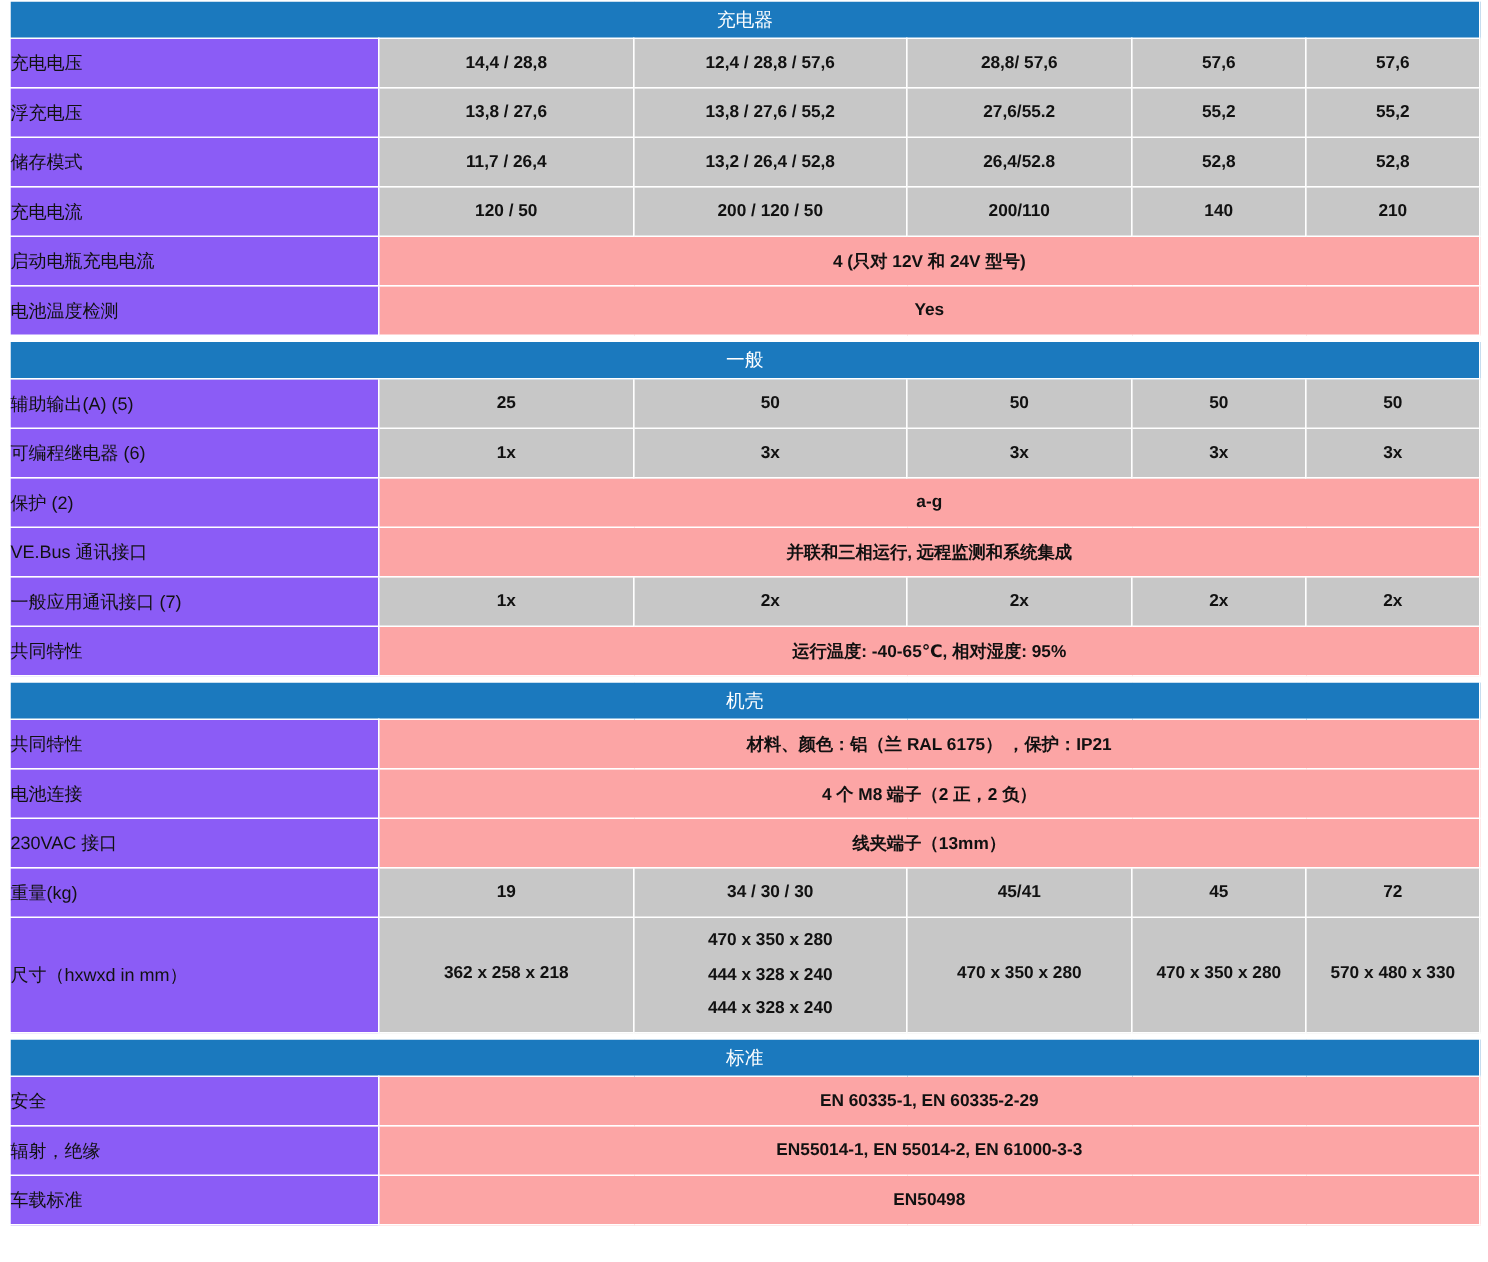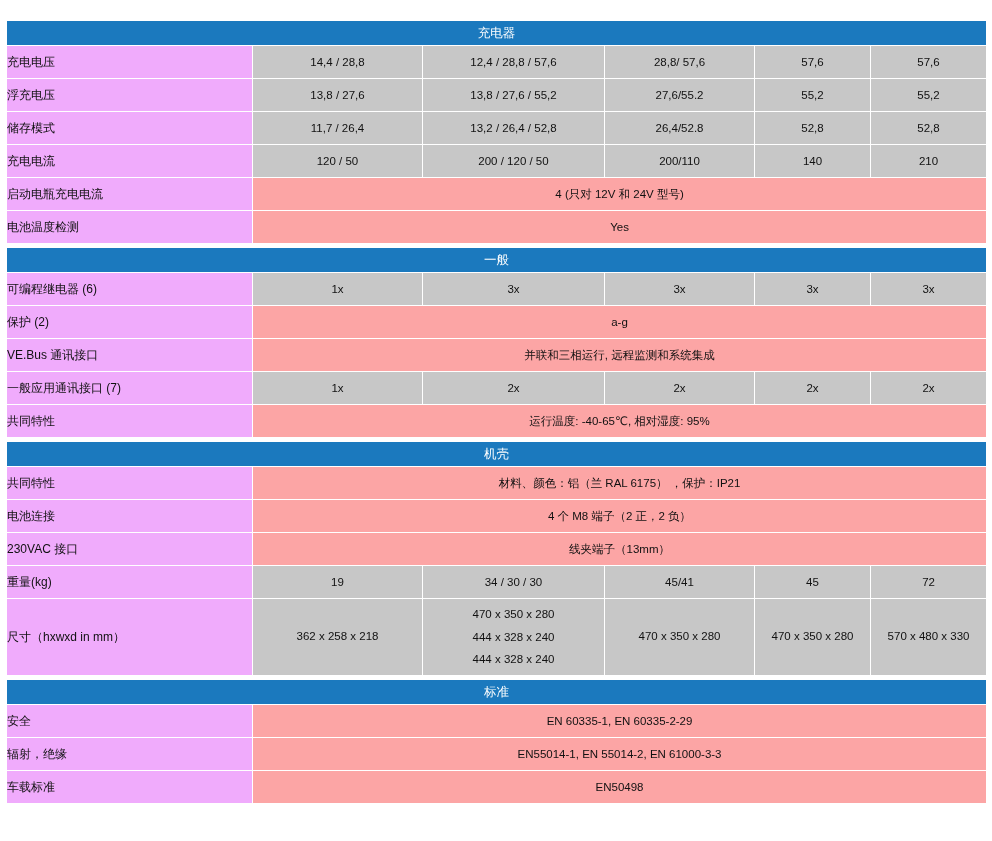--- a/index.html
+++ b/index.html
@@ -10,21 +10,21 @@
   body {
     width: 992px;
     height: 841px;
     font-family: "Liberation Sans", "DejaVu Sans", sans-serif;
     color: #1b1b1b;
     -webkit-font-smoothing: antialiased;
   }
   .sheet {
     width: 792px;
     box-sizing: border-box;
-    padding: 20px 6px 4px 6px;
+    padding: 0 6px 4px 6px;
   }
   table.spec {
     width: 980px;
     border-collapse: collapse;
     table-layout: fixed;
     font-size: 12px;
   }
   table.spec td {
     border: 1px solid #ffffff;
     padding: 0;
@@ -41,32 +41,33 @@
   .section td {
     background: #1b79be;
     color: #ffffff;
     text-align: center;
     font-size: 12.5px;
     height: 24px;
     line-height: 24px;
     border: 1px solid #ffffff;
   }
   .label {
-    background: #f0abfc;
+    background: #8b5cf6;
     padding: 0 10px;
     height: 32px;
     font-size: 12px;
     color: #111;
   }
   .val {
     background: #c7c7c7;
     text-align: center;
     height: 32px;
     font-size: 11.5px;
     color: #111;
+    font-weight: bold;
   }
   .val.wide {
     background: #fca5a5;
   }
   .val.tall {
     height: 76px;
     line-height: 1.9;
   }
   .multiline {
     display: block;
@@ -139,20 +140,28 @@
           <td class="label">电池温度检测</td>
           <td class="val wide" colspan="5">Yes</td>
         </tr>
         <tr class="blank-row">
           <td colspan="6"></td>
         </tr>
         <tr class="section">
           <td colspan="6">一般</td>
         </tr>
         <tr>
+          <td class="label">辅助输出(A)    (5)</td>
+          <td class="val">25</td>
+          <td class="val">50</td>
+          <td class="val">50</td>
+          <td class="val">50</td>
+          <td class="val">50</td>
+        </tr>
+        <tr>
           <td class="label">可编程继电器    (6)</td>
           <td class="val">1x</td>
           <td class="val">3x</td>
           <td class="val">3x</td>
           <td class="val">3x</td>
           <td class="val">3x</td>
         </tr>
         <tr>
           <td class="label">保护 (2)</td>
           <td class="val wide" colspan="5">a-g</td>

